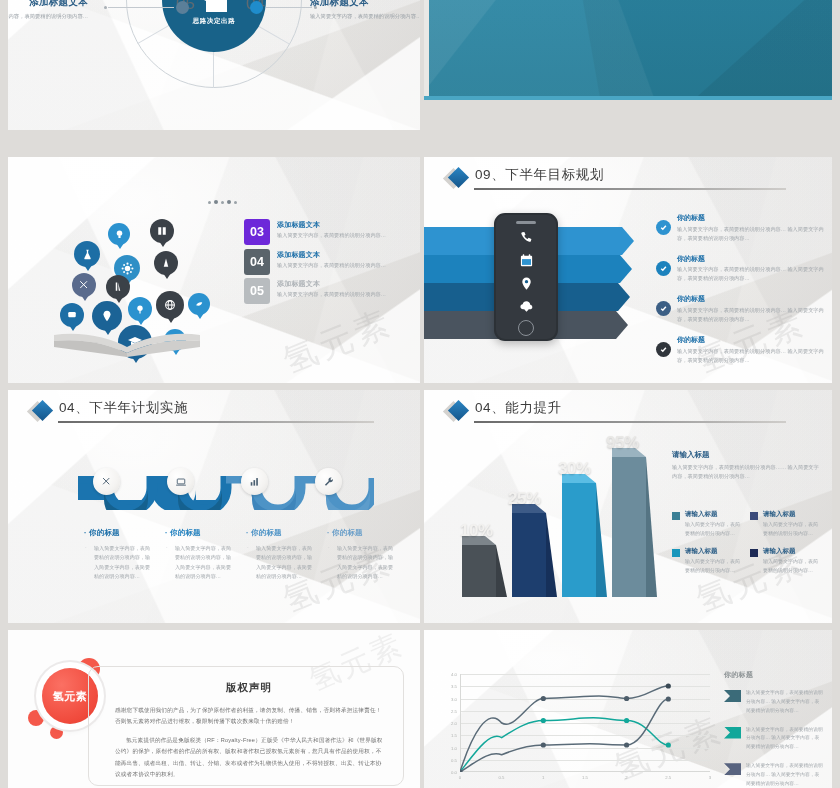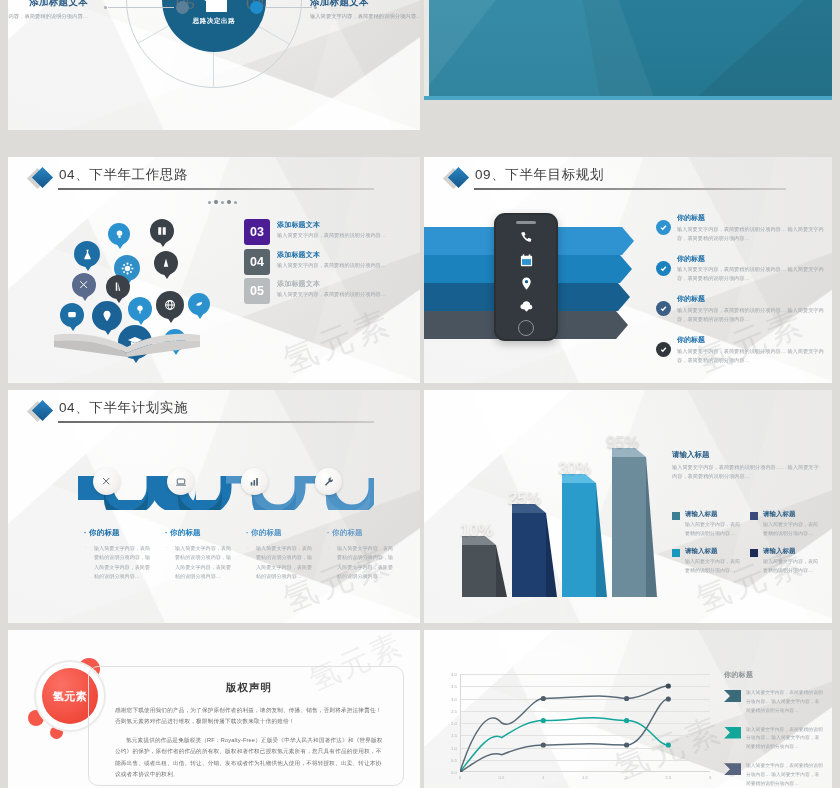--- a/index.html
+++ b/index.html
@@ -285,28 +285,20 @@
     <div class="poly2"></div>
     <div class="edge-l"></div>
     <div class="edge-b"></div>
 
   </div>
 
   <div class="slide" id="s3">
     <div class="poly-bg"></div>
     <div class="wm">氢元素</div>
 
-    <div class="hdr">
-      <div class="dia-wrap">
-        <div class="dia back"></div>
-          <div class="dia front"></div>
-      </div>
-      <div class="hdr-title">04、下半年工作思路</div>
-      <div class="hdr-rule"></div>
-    </div>
 
     <div class="dotrow">
       <i></i>
         <i></i>
         <i></i>
         <i></i>
         <i></i>
     </div>
 
     <div class="bubble-cloud">
@@ -400,21 +392,21 @@
     </div>
 
     <svg class="book" viewBox="0 0 150 28">
       <path d="M2 6 C30 2 58 9 75 18 C92 9 120 2 148 6 L148 12 C120 9 94 15 75 24 C56 15 30 9 2 12 Z" fill="#d9d8d6"></path>
       <path d="M2 12 C30 9 56 15 75 24 L75 28 L2 18 Z" fill="#c3c2c0"></path>
       <path d="M148 12 C120 9 94 15 75 24 L75 28 L148 18 Z" fill="#cfcecc"></path>
     </svg>
 
     <div class="numlist">
       <div class="nrow">
-        <div class="nbox" style="background:#4c1d95;">03</div>
+        <div class="nbox" style="background:#6d28d9;">03</div>
         <div class="ntxt">
             <div class="t">添加标题文本</div>
           <div class="d">输入简要文字内容，表简要精的说明分项内容…</div>
           </div>
       </div>
       <div class="nrow">
         <div class="nbox" style="background:#5a646b;">04</div>
         <div class="ntxt">
             <div class="t">添加标题文本</div>
           <div class="d">输入简要文字内容，表简要精的说明分项内容…</div>
@@ -605,20 +597,28 @@
         <div class="ct" style="color:#6a9fc9;">你的标题</div>
         <div class="cd">输入简要文字内容，表简要精的说明分项内容，输入简要文字内容，表简要精的说明分项内容…</div>
       </div>
     </div>
   </div>
 
   <div class="slide" id="s6">
     <div class="poly-bg"></div>
     <div class="wm">氢元素</div>
 
+    <div class="hdr">
+      <div class="dia-wrap">
+        <div class="dia back"></div>
+          <div class="dia front"></div>
+      </div>
+      <div class="hdr-title">04、能力提升</div>
+      <div class="hdr-rule"></div>
+    </div>
 
     <div class="bars">
 
       <div class="bar3d" style="left:0; width:34px; height:52px;">
         <div class="front" style="height:52px; background:#4a5157;"></div>
         <div class="side" style="left:34px; border-bottom:52px solid #3a4046; border-right:11px solid transparent; border-top:9px solid transparent;"></div>
         <div class="top" style="left:0; top:-9px; border-left:0 solid transparent; border-bottom:9px solid #7d858b; border-right:11px solid transparent; width:34px;"></div>
       </div>
       <div class="blabel" style="left:-2px; bottom:56px;">10%</div>
 

